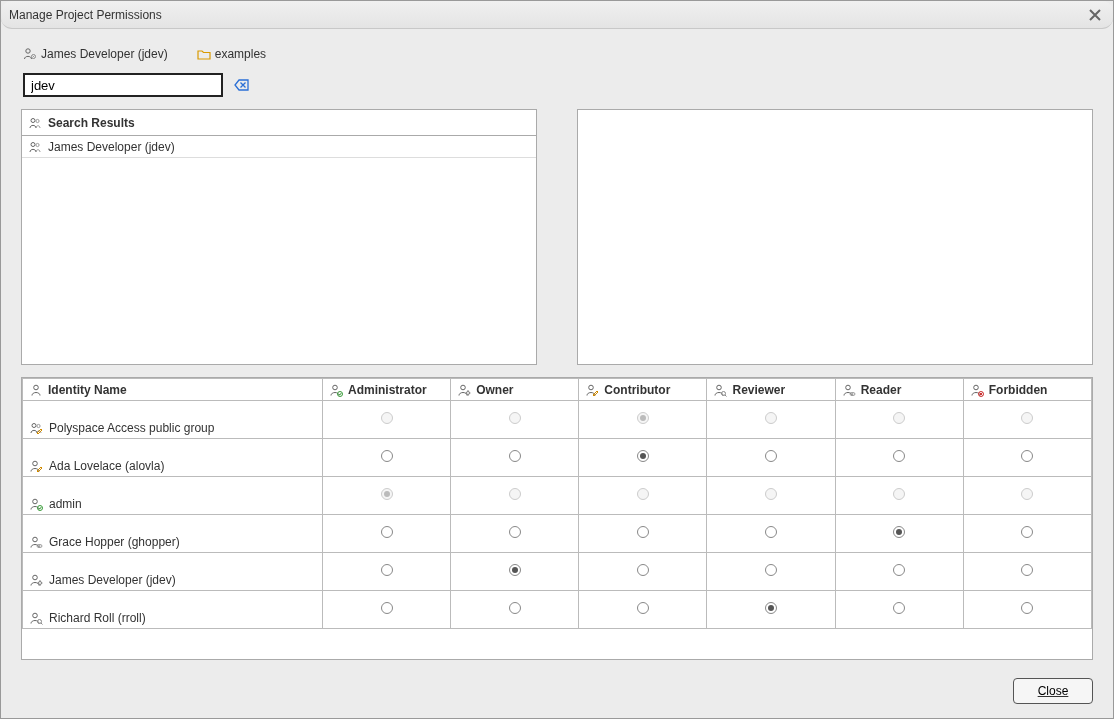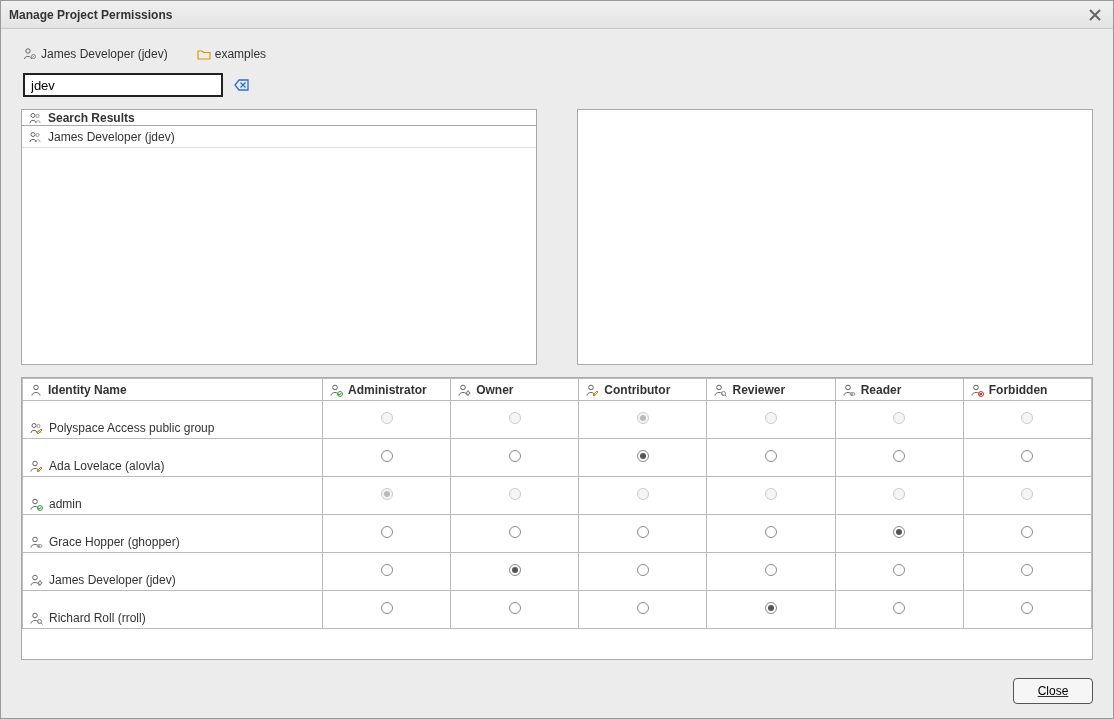--- a/index.html
+++ b/index.html
@@ -10,21 +10,22 @@
     border: 1px solid #999;
     display: flex; flex-direction: column;
     position: relative;
   }
   .titlebar {
     height: 28px;
     background: linear-gradient(#f0f0f0, #e4e4e4);
     border-bottom: 1px solid #c8c8c8;
     display: flex; align-items: center;
     padding: 0 8px;
-    font-weight: bold;
+    font-weight: normal;
+    border-radius: 11px;
   }
   .titlebar .spacer { flex: 1; }
   .close-x {
     width: 20px; height: 20px; display: flex; align-items: center; justify-content: center;
     color: #666; cursor: pointer; font-size: 16px;
   }
   .body {
     flex: 1; padding: 18px 20px 14px 20px; display: flex; flex-direction: column; gap: 12px;
   }
   .breadcrumb-row {
@@ -40,21 +41,21 @@
   .clear-btn {
     width: 18px; height: 18px; display: flex; align-items: center; justify-content: center; cursor: pointer;
   }
   .panels {
     display: flex; gap: 40px;
   }
   .panel {
     flex: 1; border: 1px solid #aaa; background: #fff; height: 256px; display: flex; flex-direction: column;
   }
   .panel-header {
-    height: 16px; border-bottom: 1px solid #aaa; display: flex; align-items: center; gap: 6px; padding: 0 6px;
+    height: 26px; border-bottom: 1px solid #aaa; display: flex; align-items: center; gap: 6px; padding: 0 6px;
     font-weight: bold; background: #fff;
   }
   .panel-body { flex: 1; overflow: auto; }
   .result-row {
     height: 22px; display: flex; align-items: center; gap: 6px; padding: 0 6px; border-bottom: 1px solid #ddd;
     cursor: pointer;
   }
   .perm-table-wrap {
     border: 1px solid #aaa; background: #fff; flex: 1; min-height: 230px; display: flex; flex-direction: column;
   }

